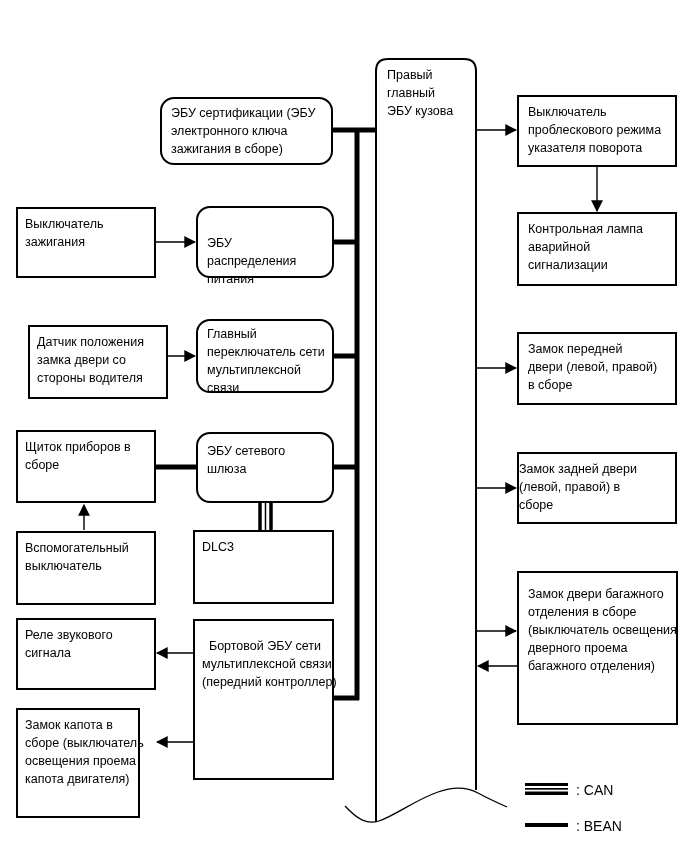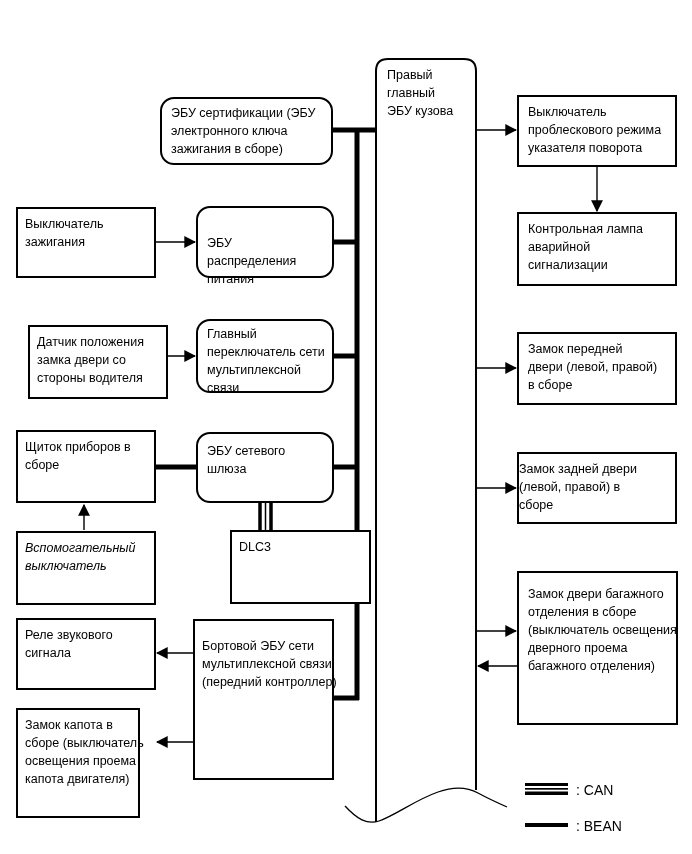--- a/index.html
+++ b/index.html
@@ -37,30 +37,30 @@
     box-sizing: border-box;
     font-size: 12.5px;
     line-height: 18px;
     white-space: pre;
     background: transparent;
   }
   
   #b-ignition   { left: 16px;  top: 207px; width: 140px; height: 71px; }
   #b-sensor     { left: 16px;  top: 325px; width: 140px; height: 74px; margin-left: 12px; }
   #b-cluster    { left: 16px;  top: 430px; width: 140px; height: 73px; }
-  #b-aux        { left: 16px;  top: 531px; width: 140px; height: 74px; font-style: italic; }
+  #b-aux        { left: 16px;  top: 531px; width: 140px; height: 74px; }
   #b-horn       { left: 16px;  top: 618px; width: 140px; height: 72px; }
   #b-hood       { left: 16px;  top: 708px; width: 124px; height: 110px; }
   
   #b-cert       { left: 160px; top: 97px;  width: 173px; height: 68px; padding-top: 5px; }
   #b-power      { left: 196px; top: 206px; width: 138px; height: 72px; padding-top: 26px; }
   #b-master     { left: 196px; top: 319px; width: 138px; height: 74px; padding-top: 4px; }
   #b-gateway    { left: 196px; top: 432px; width: 138px; height: 71px; padding-top: 8px; }
-  #b-dlc3       { left: 193px; top: 530px; width: 141px; height: 74px; margin-left: 37px; }
-  #b-front      { left: 193px; top: 619px; width: 141px; height: 161px; padding-top: 16px; }
+  #b-dlc3       { left: 193px; top: 530px; width: 141px; height: 74px; }
+  #b-front      { left: 193px; top: 619px; width: 141px; height: 161px; padding-top: 16px; text-align: center; }
   
   #ecu-label    { left: 387px; top: 66px;  width: 88px; }
   
   #b-flasher    { left: 517px; top: 95px;  width: 160px; height: 72px; padding-left: 9px; }
   #b-lamp       { left: 517px; top: 212px; width: 160px; height: 74px; padding-left: 9px; }
   #b-fdoor      { left: 517px; top: 332px; width: 160px; height: 73px; padding-left: 9px; }
   #b-rdoor      { left: 517px; top: 452px; width: 160px; height: 72px; padding-left: 0; }
   #b-luggage    { left: 517px; top: 571px; width: 161px; height: 154px; padding-left: 9px; padding-top: 12px; }
   
   #legend-can-text  { left: 576px; top: 781px; font-size: 14px; }

